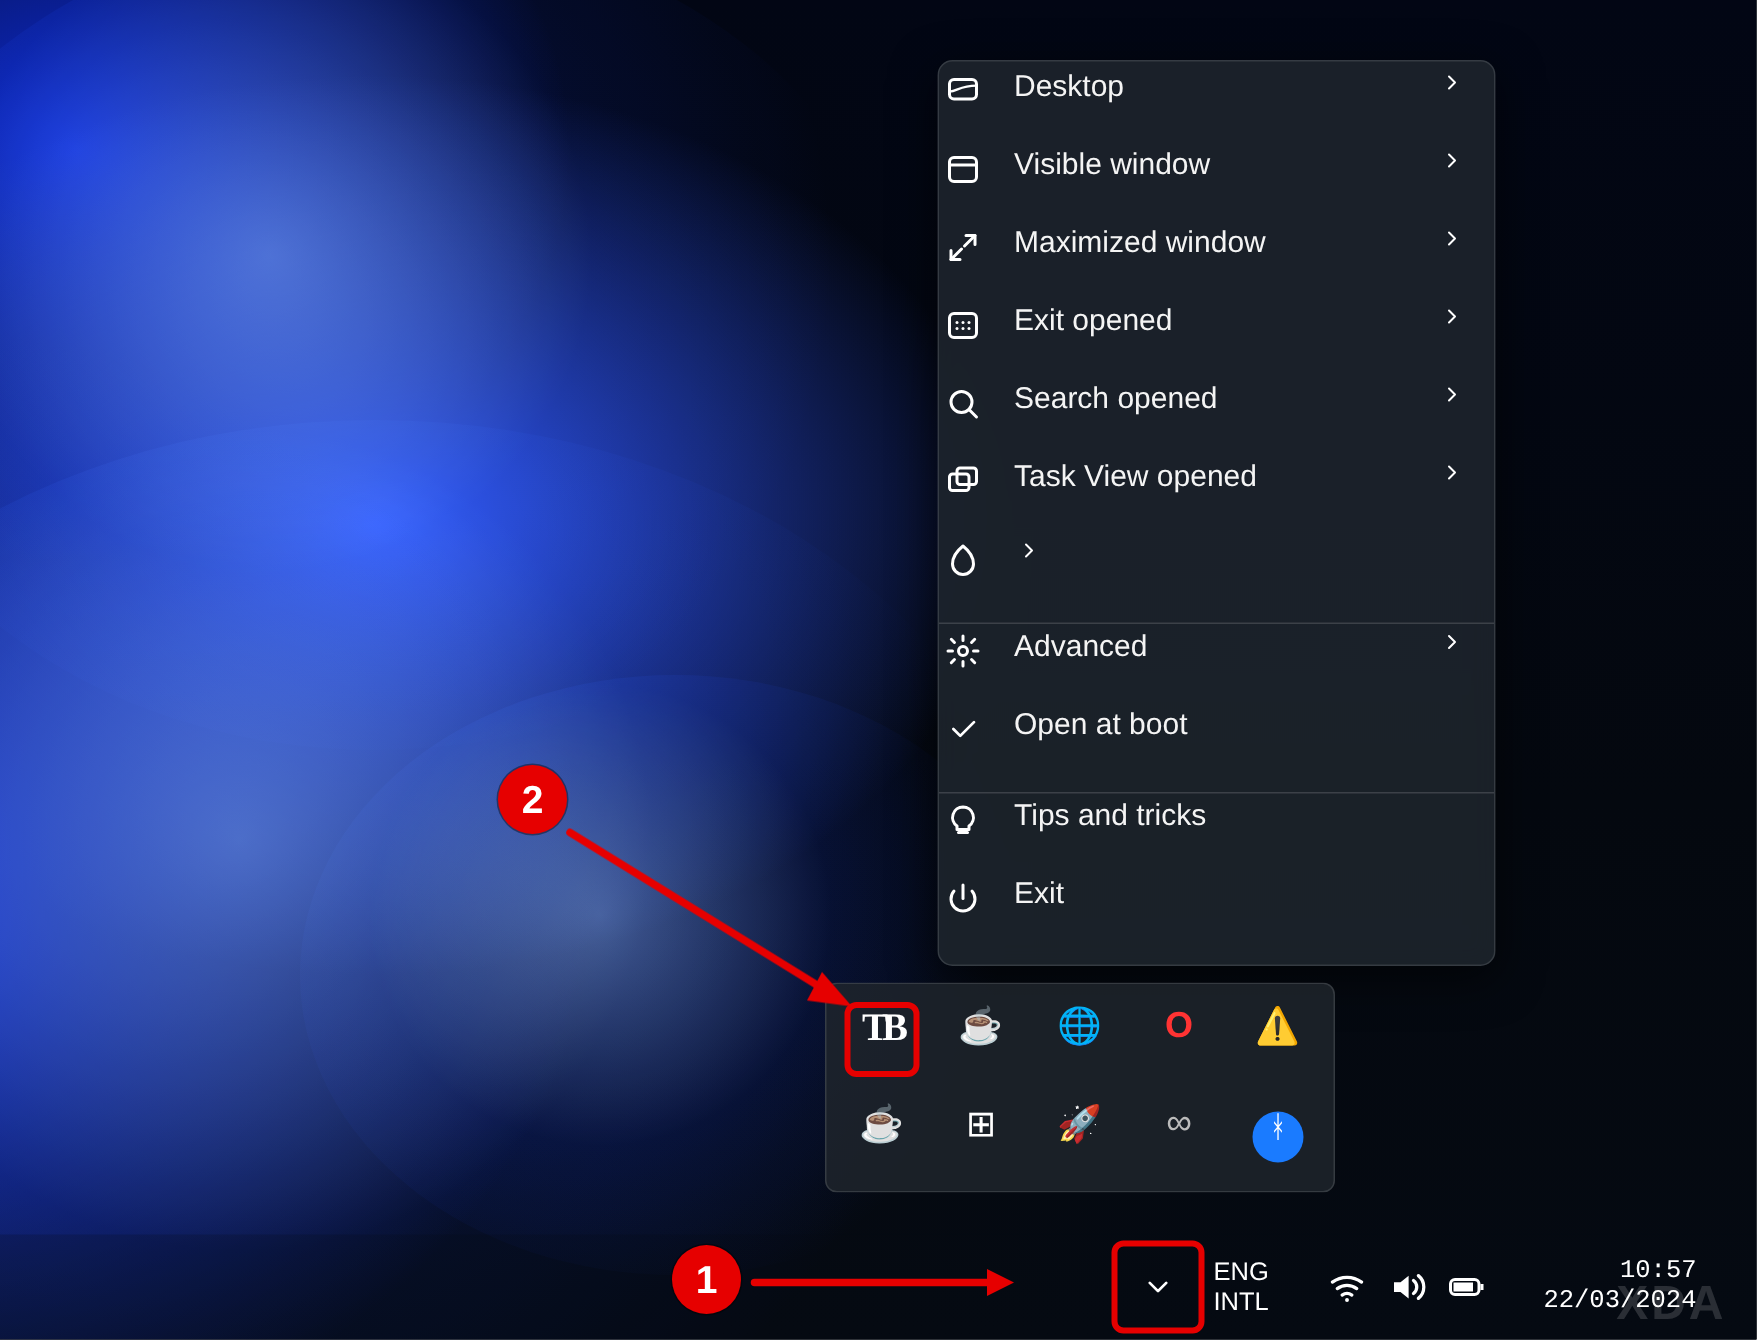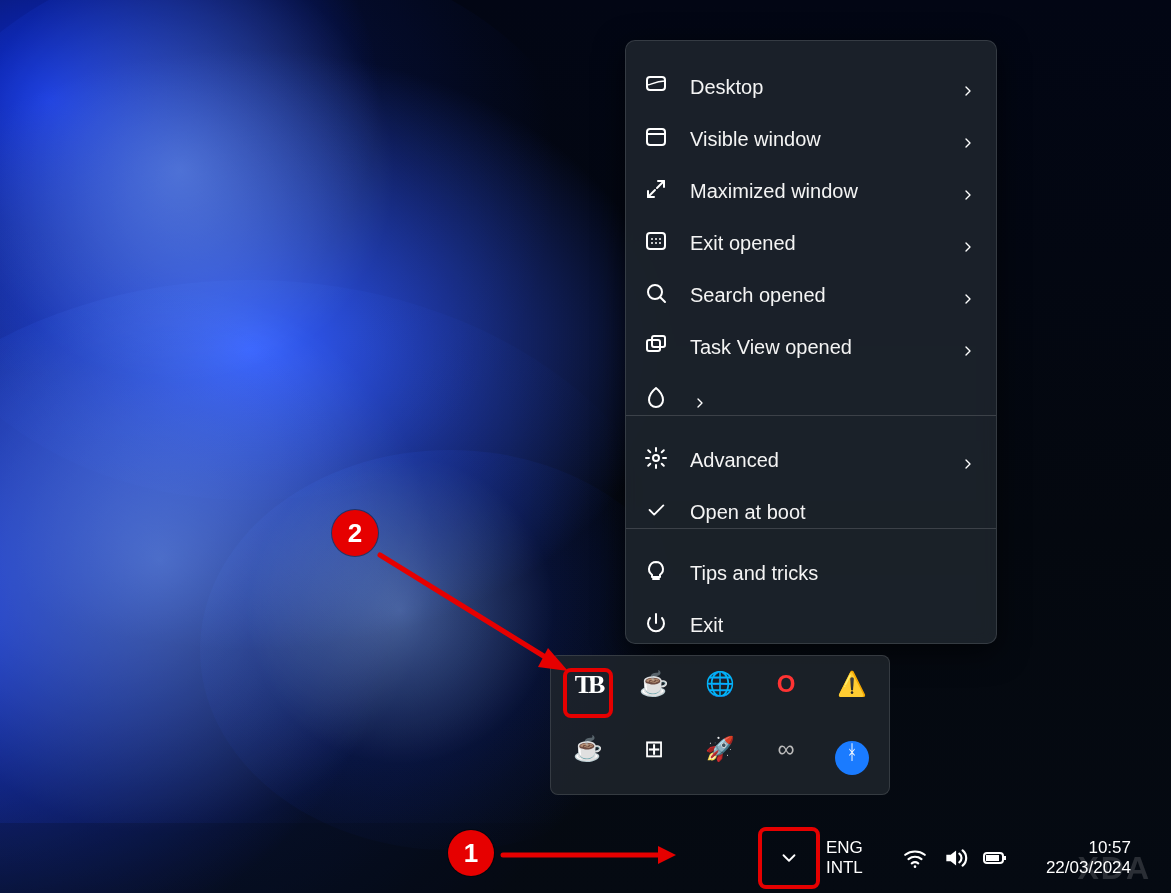--- a/index.html
+++ b/index.html
@@ -34,23 +34,23 @@
     width: 370px;
     background: rgba(30,36,44,0.88);
     border: 1px solid rgba(255,255,255,0.12);
     border-radius: 10px;
     backdrop-filter: blur(8px);
     box-shadow: 0 8px 30px rgba(0,0,0,.6);
     padding: 6px 0;
   }
   .context-menu .item {
     display: flex;
-    align-items: flex-end;
+    align-items: flex-start;
     height: 52px;
-    padding: 0 18px 0 16px;
+    padding: 0 18px 0 2px;
     font-size: 20px;
     color: #f4f4f4;
     cursor: default;
   }
   .context-menu .item .mi-icon {
     width: 28px; height: 28px;
     display:flex; align-items:center; justify-content:center;
     margin-right: 20px;
     flex-shrink:0;
   }
@@ -128,21 +128,21 @@
   }
   .taskbar .sysicon {
     width: 34px; height: 34px;
     display:flex; align-items:center; justify-content:center;
   }
   .taskbar .clock {
     font-size: 17px;
     line-height: 1.2;
     text-align: right;
     margin-left: 28px;
-    display:flex; flex-direction:column; align-items:flex-end;
+    display:flex; flex-direction:column; align-items:flex-end;font-family:Liberation Mono, monospace;
   }
 
   
   .badge {
     position:absolute;
     width: 46px; height:46px;
     background:#e60000;
     border-radius:50%;
     display:flex; align-items:center; justify-content:center;
     color:#fff; font-weight:bold; font-size:26px;

